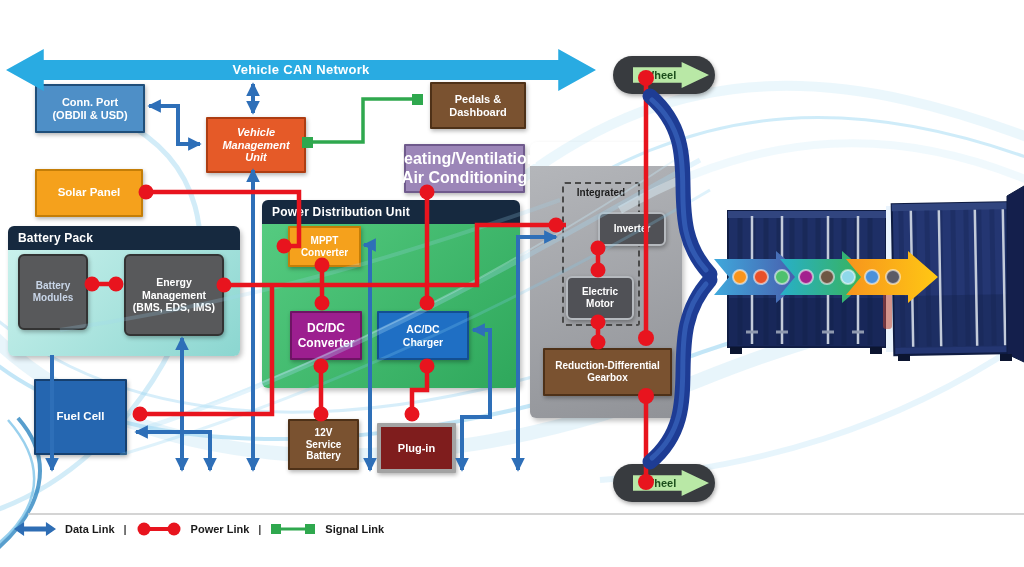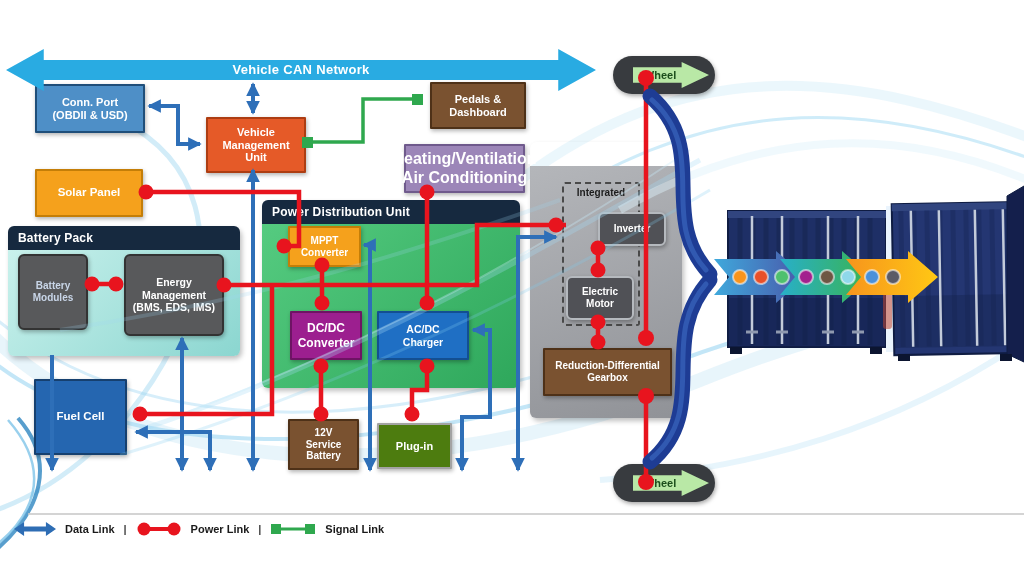--- a/index.html
+++ b/index.html
@@ -21,32 +21,32 @@
   #panel-traction .pbody{background:linear-gradient(160deg,#B4B6BA,#909297);}
   #integrated{position:absolute;z-index:2;left:562px;top:182px;width:74px;height:140px;
      border:2px dashed #4A4A4A;border-radius:3px;}
   #integrated .ilabel{margin-top:3px;text-align:center;font-size:10px;font-weight:bold;color:#1d1d1d;}
 
   
   .box{position:absolute;z-index:2;border-radius:1px;color:#fff;font-weight:bold;text-align:center;
      display:flex;align-items:center;justify-content:center;white-space:pre-line;line-height:1.18;
      box-shadow:1px 2px 4px rgba(0,0,0,.3);}
   #b-connport{left:35px;top:84px;width:106px;height:45px;background:#4E8FC7;border:2px solid #1F4E79;font-size:11px;}
-  #b-vmu{left:206px;top:117px;width:96px;height:52px;background:#E55A28;border:2px solid #AD3D12;font-size:11px;}
+  #b-vmu{left:206px;top:117px;width:96px;height:52px;background:#E55A28;border:2px solid #AD3D12;font-size:11px;font-style:italic;}
   #b-pedals{left:430px;top:82px;width:92px;height:43px;background:#7A5230;border:2px solid #4E3118;font-size:11px;}
   #b-solar{left:35px;top:169px;width:104px;height:44px;background:#F5A11C;border:2px solid #C47E08;font-size:11.5px;}
   #b-hvac{left:404px;top:144px;width:117px;height:45px;background:#9C86B8;border:2px solid #6F5A8C;font-size:16px;}
   #b-mppt{left:288px;top:226px;width:69px;height:37px;background:#F5A11C;border:2px solid #C47E08;font-size:10px;}
   #b-dcdc{left:290px;top:311px;width:68px;height:45px;background:#9C1F8F;border:2px solid #6E1364;font-size:12px;}
   #b-acdc{left:377px;top:311px;width:88px;height:45px;background:#1F6FC4;border:2px solid #134F92;font-size:10.5px;}
   #b-bmod{left:18px;top:254px;width:66px;height:72px;background:#58595B;border:2px solid #333;border-radius:6px;font-size:10px;color:#C9D6E8;}
   #b-emgmt{left:124px;top:254px;width:96px;height:78px;background:#58595B;border:2px solid #333;border-radius:6px;font-size:10.5px;}
   #b-fuel{left:34px;top:379px;width:89px;height:72px;background:#2566B0;border:2px solid #16406F;font-size:11.5px;}
   #b-svcbat{left:288px;top:419px;width:67px;height:47px;background:#7A5230;border:2px solid #4E3118;font-size:10px;}
-  #b-plugin{left:377px;top:423px;width:71px;height:42px;background:#4d7c0f;border:2px solid #a3a3a3;font-size:11px;}
+  #b-plugin{left:377px;top:423px;width:71px;height:42px;background:#7f1d1d;border:4px solid #a3a3a3;font-size:11px;}
   #b-inverter{left:598px;top:212px;width:64px;height:30px;background:#505156;border:2px solid #B5B9BE;border-radius:6px;font-size:10px;}
   #b-motor{left:566px;top:276px;width:64px;height:40px;background:#505156;border:2px solid #B5B9BE;border-radius:6px;font-size:10px;}
   #b-gearbox{left:543px;top:348px;width:125px;height:44px;background:#7A5230;border:2px solid #4E3118;font-size:10px;}
 
   
   .bus{position:absolute;z-index:2;width:590px;height:42px;background:#29ABE2;color:#fff;
      font-weight:bold;font-size:13px;text-align:center;line-height:42px;letter-spacing:.3px;
      clip-path:polygon(0% 50%,6.4% 0%,6.4% 26%,93.6% 26%,93.6% 0%,100% 50%,93.6% 100%,93.6% 74%,6.4% 74%,6.4% 100%);}
   #bus-top{left:6px;top:49px;}
   #bus-bottom{left:6px;top:466px;}

